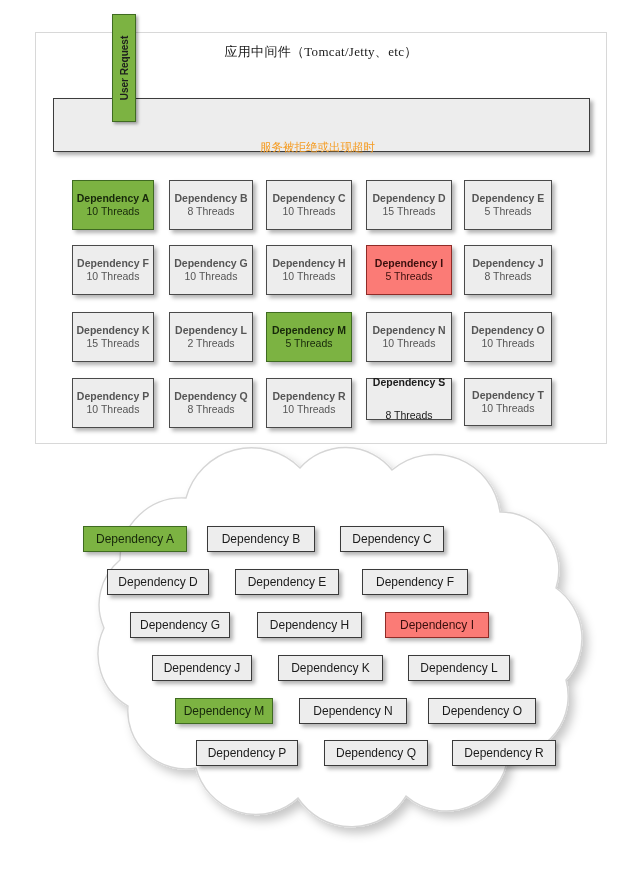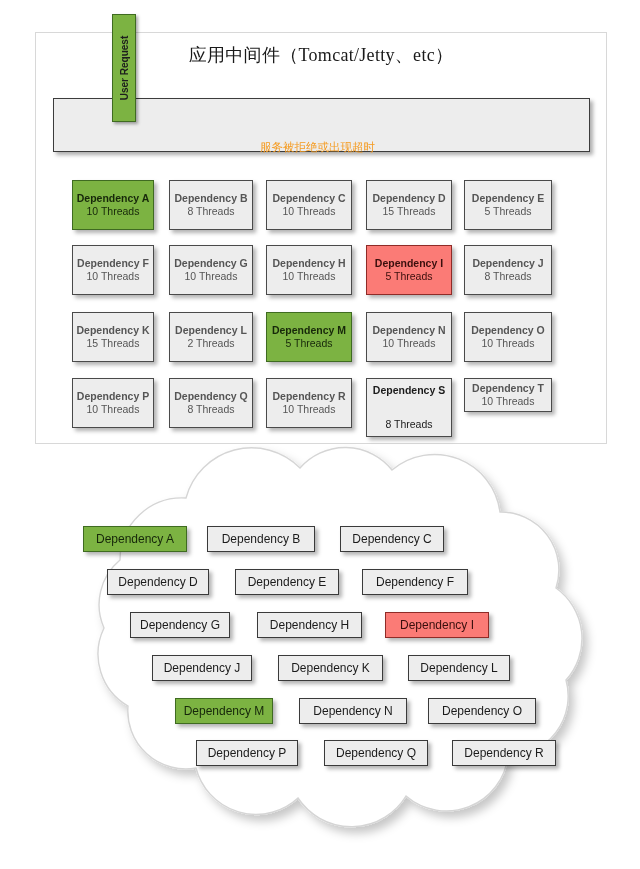--- a/index.html
+++ b/index.html
@@ -11,21 +11,21 @@
   #cloud-layer{z-index:1;}
 
   
   #app-panel{
     position:absolute;left:35px;top:32px;width:570px;height:410px;
     background:#ffffff;border:1px solid #d8d8d8;z-index:5;
   }
   #app-title{
     position:absolute;left:0;top:10px;width:570px;text-align:center;
     font-family:"Liberation Serif","DejaVu Serif",serif;
-    font-size:18px;color:#1a1a1a;letter-spacing:.3px;white-space:nowrap;
+    font-size:13px;color:#1a1a1a;letter-spacing:.3px;white-space:nowrap;
   }
   #middleware-bar{
     position:absolute;left:17px;top:65px;width:535px;height:52px;
     background:#ededed;border:1.5px solid #3c3c3c;
     box-shadow:3px 3px 4px rgba(0,0,0,.32);
   }
 
   
   #user-request{
     position:absolute;left:112px;top:14px;width:22px;height:106px;z-index:30;
@@ -182,25 +182,25 @@
         <div class="dthreads">10 Threads</div>
       </div>
       <div class="dep-box" style="left: 169px; top: 378px; width: 84px; height: 50px;">
         <div class="dname">Dependency Q</div>
         <div class="dthreads">8 Threads</div>
       </div>
       <div class="dep-box" style="left: 266px; top: 378px; width: 86px; height: 50px;">
         <div class="dname">Dependency R</div>
         <div class="dthreads">10 Threads</div>
       </div>
-      <div class="dep-box dark" style="left: 366px; top: 378px; width: 86px; height: 59px; gap: 20px;">
+      <div class="dep-box dark" style="left: 366px; top: 378px; width: 86px; height: 42px; gap: 20px;">
         <div class="dname">Dependency S</div>
         <div class="dthreads">8 Threads</div>
       </div>
-      <div class="dep-box" style="left: 464px; top: 378px; width: 88px; height: 34px;">
+      <div class="dep-box" style="left: 464px; top: 378px; width: 88px; height: 48px;">
         <div class="dname">Dependency T</div>
         <div class="dthreads">10 Threads</div>
       </div>
     </div>
   <div id="cloud-host">
       <div class="cloud-box green" style="left: 83px; top: 526px; width: 104px;">Dependency A</div>
       <div class="cloud-box" style="left: 207px; top: 526px; width: 108px;">Dependency B</div>
       <div class="cloud-box" style="left: 340px; top: 526px; width: 104px;">Dependency C</div>
       <div class="cloud-box" style="left: 107px; top: 569px; width: 102px;">Dependency D</div>
       <div class="cloud-box" style="left: 235px; top: 569px; width: 104px;">Dependency E</div>

